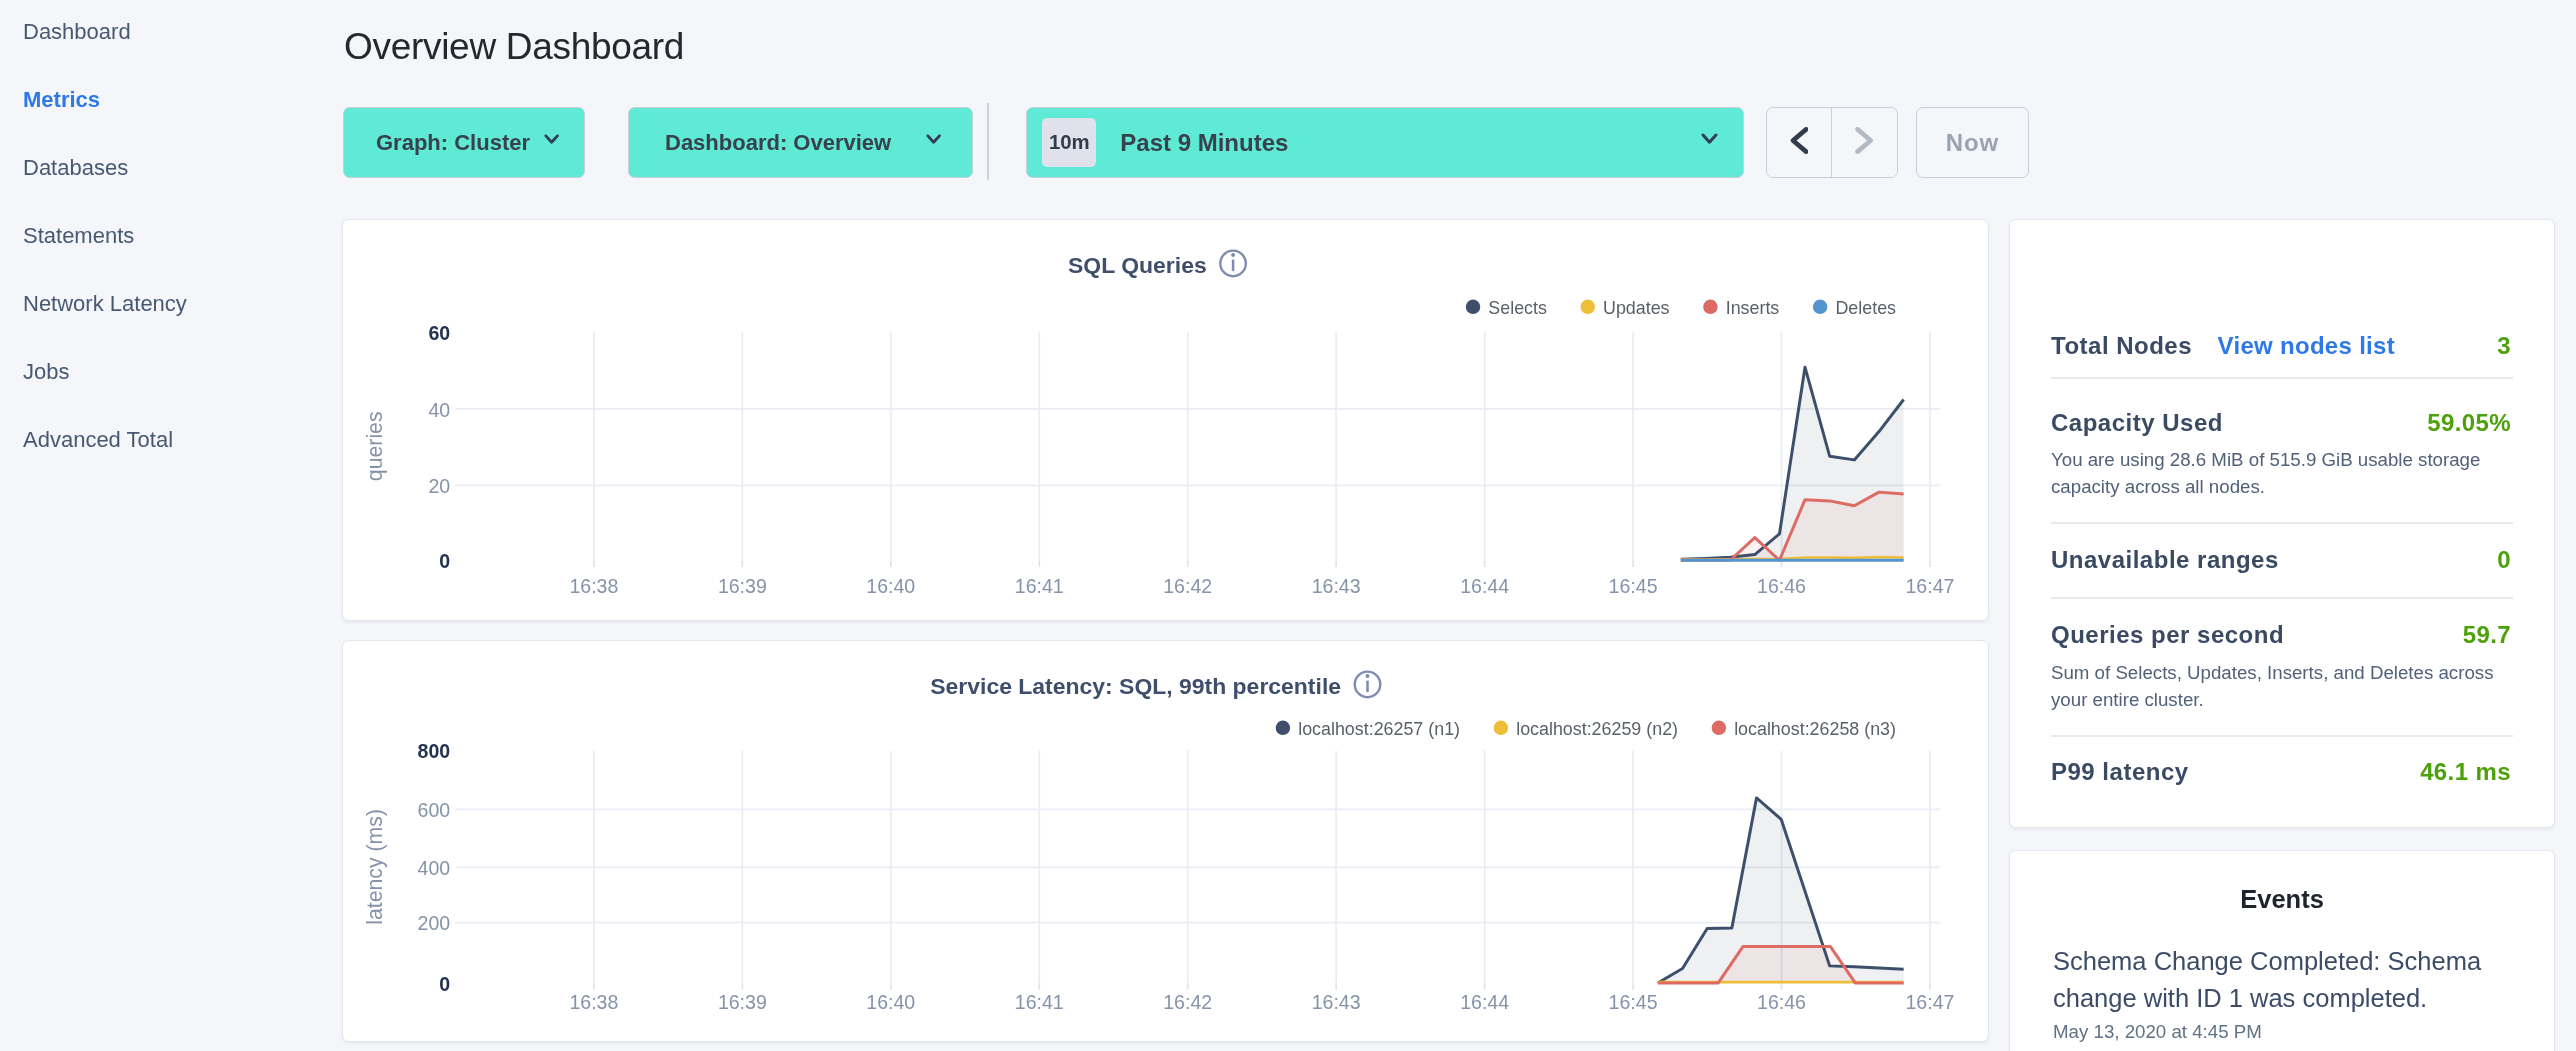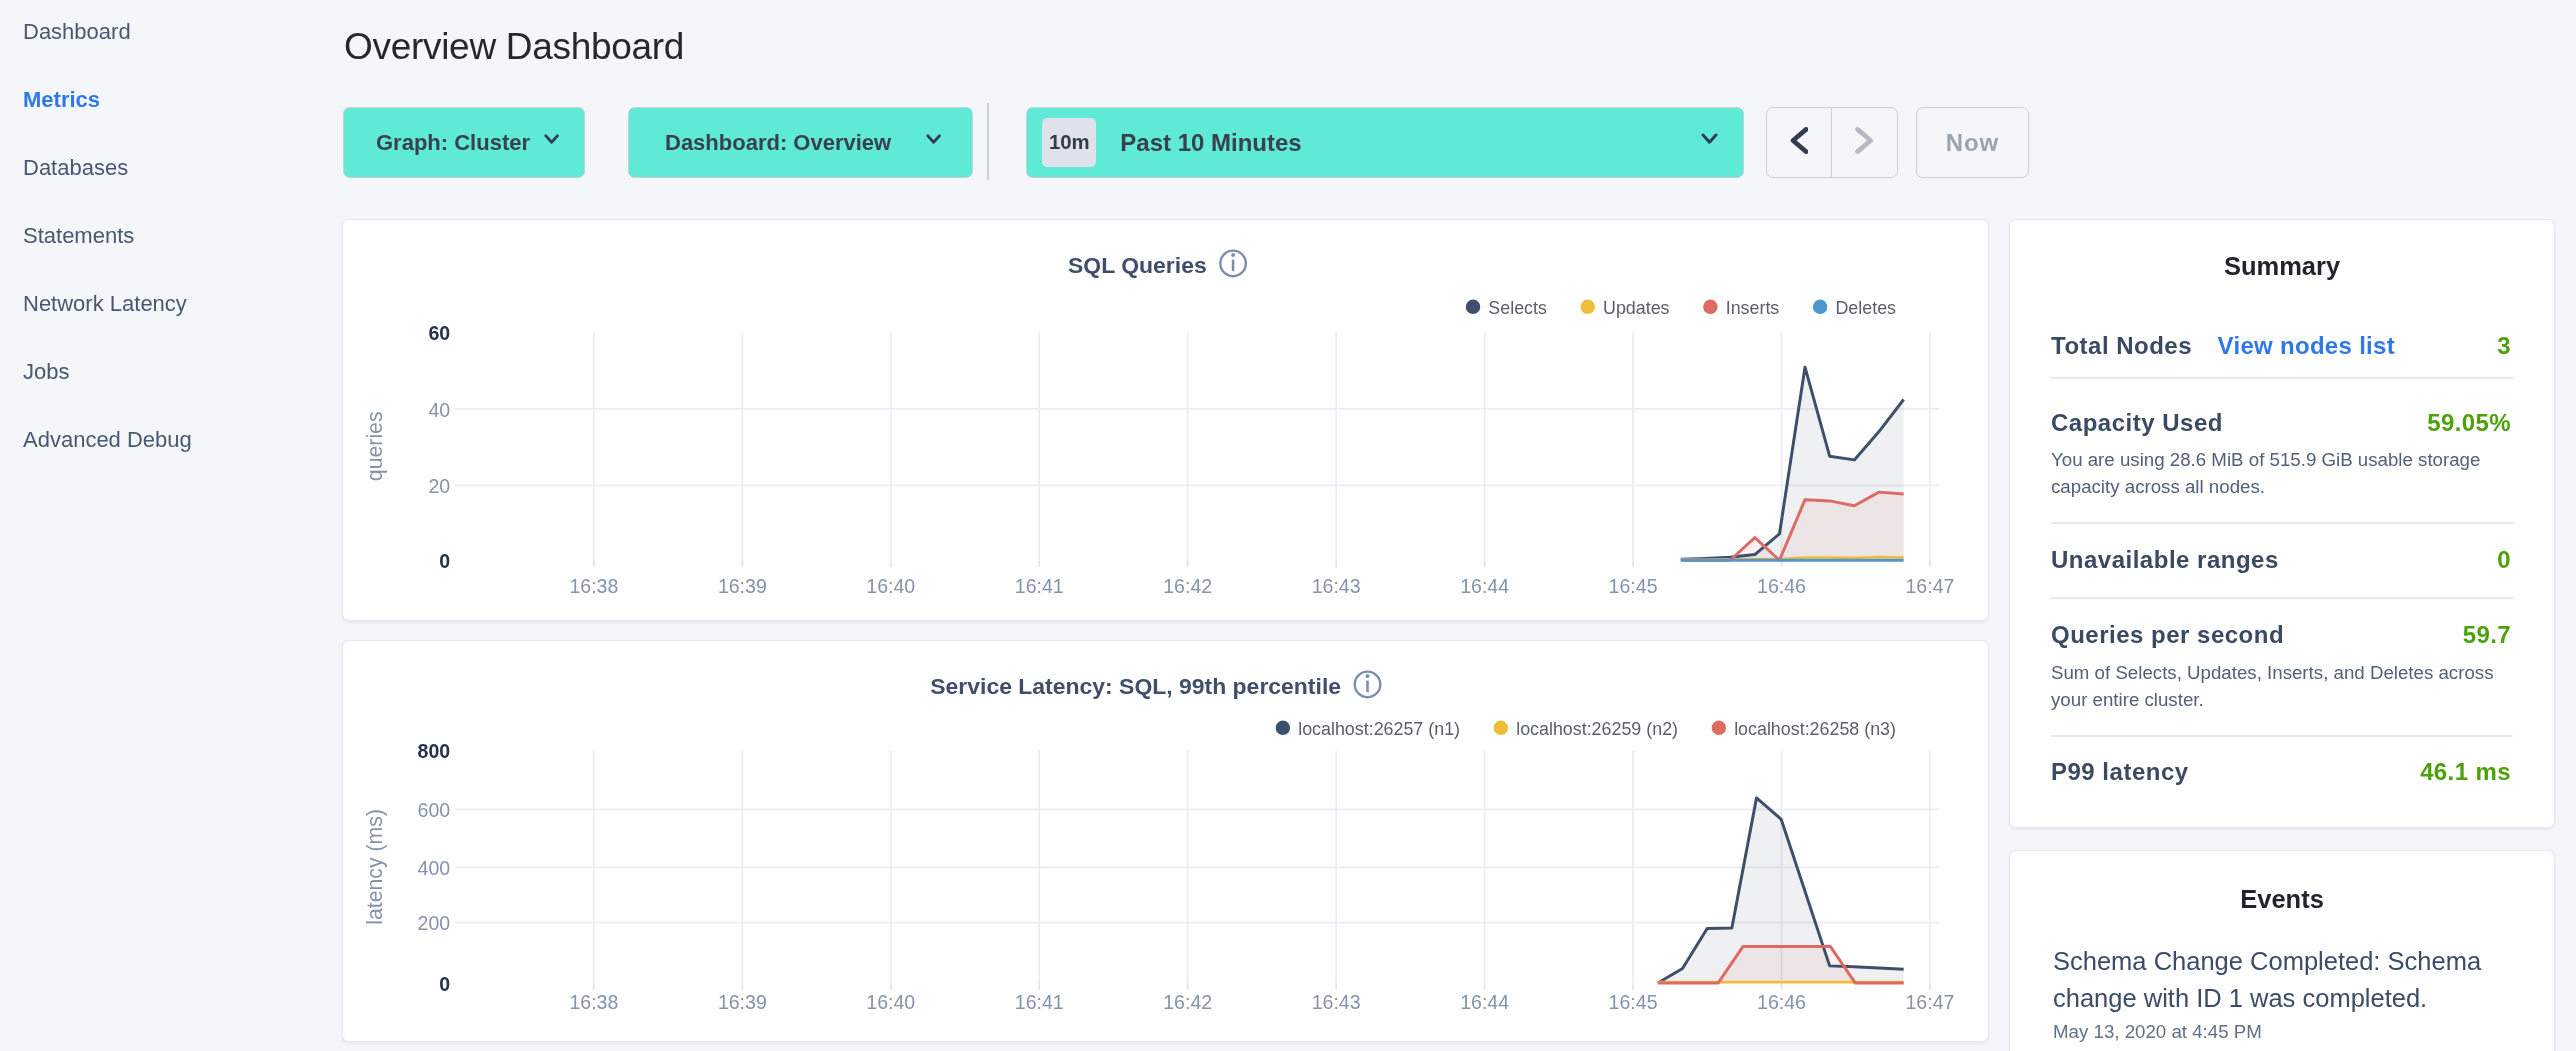--- a/index.html
+++ b/index.html
@@ -32,40 +32,40 @@
 </style>
 </head>
 <body>
 
 <div class="nav-item" style="top:11px;">Dashboard</div>
 <div class="nav-item active" style="top:79px;">Metrics</div>
 <div class="nav-item" style="top:147px;">Databases</div>
 <div class="nav-item" style="top:215px;">Statements</div>
 <div class="nav-item" style="top:283px;">Network Latency</div>
 <div class="nav-item" style="top:351px;">Jobs</div>
-<div class="nav-item" style="top:419px;">Advanced Debug</div>
+<div class="nav-item" style="top:419px;">Advanced Total</div>
 
 <h1>Overview Dashboard</h1>
 
 <div class="btnbox" style="left:343px; width:242px; padding-left:32px;">
   <span class="ddtxt">Graph: Cluster</span>
   <svg class="chev" style="margin-left:13.6px; margin-bottom:6.8px;" width="15.3" height="10.2" viewBox="0 0 18 12">
       <polyline points="2.2,2.2 9,9.6 15.8,2.2" fill="none" stroke="#333e53" stroke-width="3.4" stroke-linecap="round" stroke-linejoin="round"></polyline>
     </svg>
 </div>
 <div class="btnbox" style="left:628px; width:345px; padding-left:36px;">
   <span class="ddtxt">Dashboard: Overview</span>
   <svg class="chev" style="margin-left:auto; margin-right:31px; margin-bottom:6.8px;" width="15.3" height="10.2" viewBox="0 0 18 12">
       <polyline points="2.2,2.2 9,9.6 15.8,2.2" fill="none" stroke="#333e53" stroke-width="3.4" stroke-linecap="round" stroke-linejoin="round"></polyline>
     </svg>
 </div>
 <div class="vsep"></div>
 <div class="btnbox" style="left:1026px; width:718px; padding-left:15.3px;">
   <span style="background:#dfe2ea; border-radius:5.1px; width:54px; height:49px; display:flex; align-items:center; justify-content:center; font-size:20.4px; font-weight:700; color:#343b49;">10m</span>
-  <span class="ddtxt" style="margin-left:24px; font-size:24px;">Past 10 Minutes</span>
+  <span class="ddtxt" style="margin-left:24px; font-size:24px;">Past 9 Minutes</span>
   <svg class="chev" style="margin-left:auto; margin-right:25.5px; margin-bottom:6.8px;" width="17" height="12" viewBox="0 0 20 14">
       <polyline points="2.4,2.4 10,10.8 17.6,2.4" fill="none" stroke="#333e53" stroke-width="3.6" stroke-linecap="round" stroke-linejoin="round"></polyline>
     </svg>
 </div>
 <div class="btnbox ghost" style="left:1766px; width:132px;">
   <div style="width:50%; height:100%; display:flex; align-items:center; justify-content:center; border-right:1.7px solid #ccd2dd;">
     <svg style="margin-bottom:4.3px;" width="18.7" height="27" viewBox="0 0 22 32">
         <polyline points="19,2.8 3.5,16 19,29.2" fill="none" stroke="#333c4d" stroke-width="5.5" stroke-linecap="round" stroke-linejoin="round"></polyline>
       </svg>
   </div>
@@ -192,21 +192,20 @@
       <circle cx="1105.109375" cy="102" r="8.5" fill="#3e4f6b"></circle>
       <path d="M1546,402L1546,402L1575,385L1604,338L1633,337.4L1662,184.4L1691,209.6L1748,381.9L1777,383L1806,384.3L1835,386L1835,402Z" fill="rgba(62,79,107,0.085)" stroke="none"></path>
       <path d="M1546,402L1546,402L1617,402L1646,359.2L1749,359.2L1778,402L1835,402L1835,402Z" fill="rgba(221,106,99,0.09)" stroke="none"></path>
       <path d="M1546,402L1575,385L1604,338L1633,337.4L1662,184.4L1691,209.6L1748,381.9L1777,383L1806,384.3L1835,386" fill="none" stroke="#3e4f6b" stroke-width="3.5" stroke-linejoin="round"></path>
       <path d="M1546,401L1835,401" fill="none" stroke="#eebe38" stroke-width="3" stroke-linejoin="round"></path>
       <path d="M1546,402L1617,402L1646,359.2L1749,359.2L1778,402L1835,402" fill="none" stroke="#dd6a63" stroke-width="3.5" stroke-linejoin="round"></path>
     </svg>
 </div>
 
 <div class="card" style="left:2009px; top:219px; width:546px; height:609px;">
-  <div class="abs" style="top:32px; left:0; right:0; text-align:center; font-size:25.5px; font-weight:700; color:#1f242e;">Summary</div>
   <div class="abs" style="top:112px; left:41px;"><span class="srow-label">Total Nodes</span><span style="font-size:24px; font-weight:700; color:#2e78e8; margin-left:25.5px; letter-spacing:0.3px;">View nodes list</span></div>
   <div class="abs srow-val" style="top:112px; right:43px;">3</div>
   <div class="sdivider" style="top:157px;"></div>
   <div class="abs srow-label" style="top:189px; left:41px;">Capacity Used</div>
   <div class="abs srow-val" style="top:189px; right:43px;">59.05%</div>
   <div class="abs sdesc" style="top:226px; left:41px; line-height:27px;">You are using 28.6 MiB of 515.9 GiB usable storage<br>capacity across all nodes.</div>
   <div class="sdivider" style="top:302px;"></div>
   <div class="abs srow-label" style="top:326px; left:41px;">Unavailable ranges</div>
   <div class="abs srow-val" style="top:326px; right:43px;">0</div>
   <div class="sdivider" style="top:377px;"></div>

